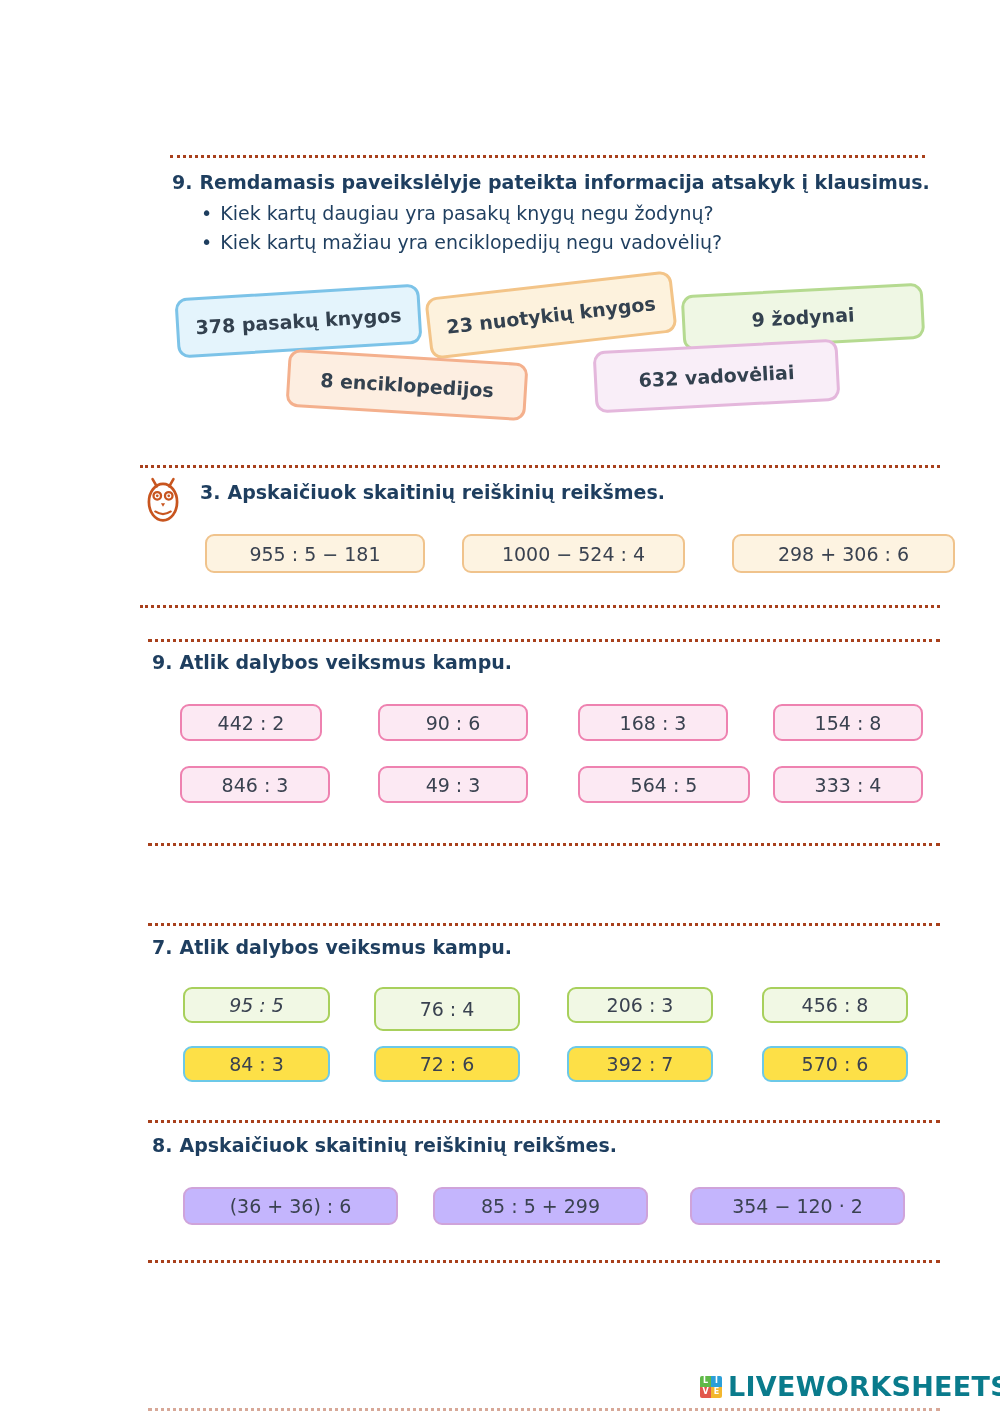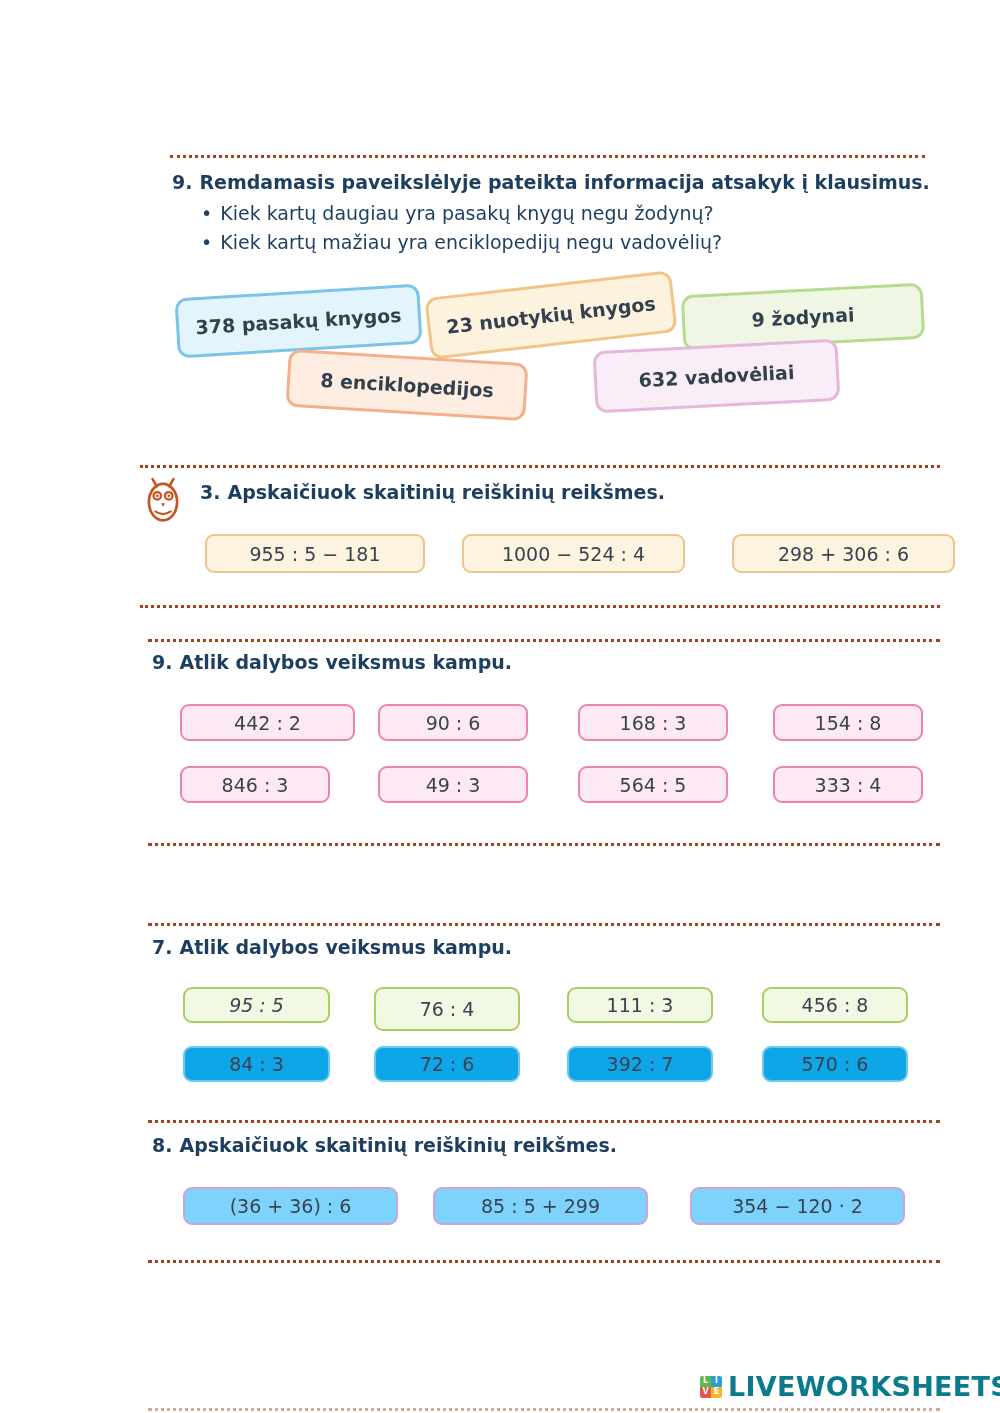--- a/index.html
+++ b/index.html
@@ -58,22 +58,22 @@
     justify-content: center;
     border-radius: 9px;
     font-size: 19px;
     font-weight: 500;
     color: #3a4250;
     white-space: nowrap;
   }
   .box-peach  { border: 2.5px solid #f0c38c; background: #fdf3e1; }
   .box-pink   { border: 2.5px solid #ee82b0; background: #fce9f3; }
   .box-green  { border: 2.5px solid #a8d05c; background: #f1f8e4; }
-  .box-blue   { border: 2.5px solid #6cc9e8; background: #0ea5e9; }
-  .box-purple { border: 2.5px solid #cfa3da; background: #7dd3fc; }
+  .box-blue   { border: 2.5px solid #6cc9e8; background: #fde047; }
+  .box-purple { border: 2.5px solid #cfa3da; background: #c4b5fd; }
   .owl {
     position: absolute;
     left: 142px; top: 476px;
     width: 42px; height: 48px;
   }
   .brand {
     position: absolute;
     left: 700px; top: 1371px;
     display: flex;
     align-items: center;
@@ -153,35 +153,35 @@
   <div class="heading" style="left:200px; top:481px;">
     <span class="num">3.</span><span>Apskaičiuok skaitinių reiškinių reikšmes.</span>
   </div>
   <div class="box box-peach" style="left:205px; top:534px; width:220px; height:39px;">955 : 5 − 181</div>
   <div class="box box-peach" style="left:462px; top:534px; width:223px; height:39px;">1000 − 524 : 4</div>
   <div class="box box-peach" style="left:732px; top:534px; width:223px; height:39px;">298 + 306 : 6</div>
 
   <div class="heading" style="left:152px; top:651px;">
     <span class="num">9.</span><span>Atlik dalybos veiksmus kampu.</span>
   </div>
-  <div class="box box-pink" style="left:180px; top:704px; width:175px; height:37px;">442 : 2</div>
+  <div class="box box-pink" style="left:180px; top:704px; width:142px; height:37px;">442 : 2</div>
   <div class="box box-pink" style="left:378px; top:704px; width:150px; height:37px;">90 : 6</div>
   <div class="box box-pink" style="left:578px; top:704px; width:150px; height:37px;">168 : 3</div>
   <div class="box box-pink" style="left:773px; top:704px; width:150px; height:37px;">154 : 8</div>
   <div class="box box-pink" style="left:180px; top:766px; width:150px; height:37px;">846 : 3</div>
   <div class="box box-pink" style="left:378px; top:766px; width:150px; height:37px;">49 : 3</div>
-  <div class="box box-pink" style="left:578px; top:766px; width:150px; height:37px;">564 : 5</div>
+  <div class="box box-pink" style="left:578px; top:766px; width:172px; height:37px;">564 : 5</div>
   <div class="box box-pink" style="left:773px; top:766px; width:150px; height:37px;">333 : 4</div>
 
   <div class="heading" style="left:152px; top:936px;">
     <span class="num">7.</span><span>Atlik dalybos veiksmus kampu.</span>
   </div>
   <div class="box box-green" style="left:183px; top:987px; width:147px; height:36px;font-style:italic;">95 : 5</div>
   <div class="box box-green" style="left:374px; top:987px; width:146px; height:44px;">76 : 4</div>
-  <div class="box box-green" style="left:567px; top:987px; width:146px; height:36px;">111 : 3</div>
+  <div class="box box-green" style="left:567px; top:987px; width:146px; height:36px;">206 : 3</div>
   <div class="box box-green" style="left:762px; top:987px; width:146px; height:36px;">456 : 8</div>
   <div class="box box-blue" style="left:183px; top:1046px; width:147px; height:36px;">84 : 3</div>
   <div class="box box-blue" style="left:374px; top:1046px; width:146px; height:36px;">72 : 6</div>
   <div class="box box-blue" style="left:567px; top:1046px; width:146px; height:36px;">392 : 7</div>
   <div class="box box-blue" style="left:762px; top:1046px; width:146px; height:36px;">570 : 6</div>
 
   <div class="heading" style="left:152px; top:1134px;">
     <span class="num">8.</span><span>Apskaičiuok skaitinių reiškinių reikšmes.</span>
   </div>
   <div class="box box-purple" style="left:183px; top:1187px; width:215px; height:38px;">(36 + 36) : 6</div>

